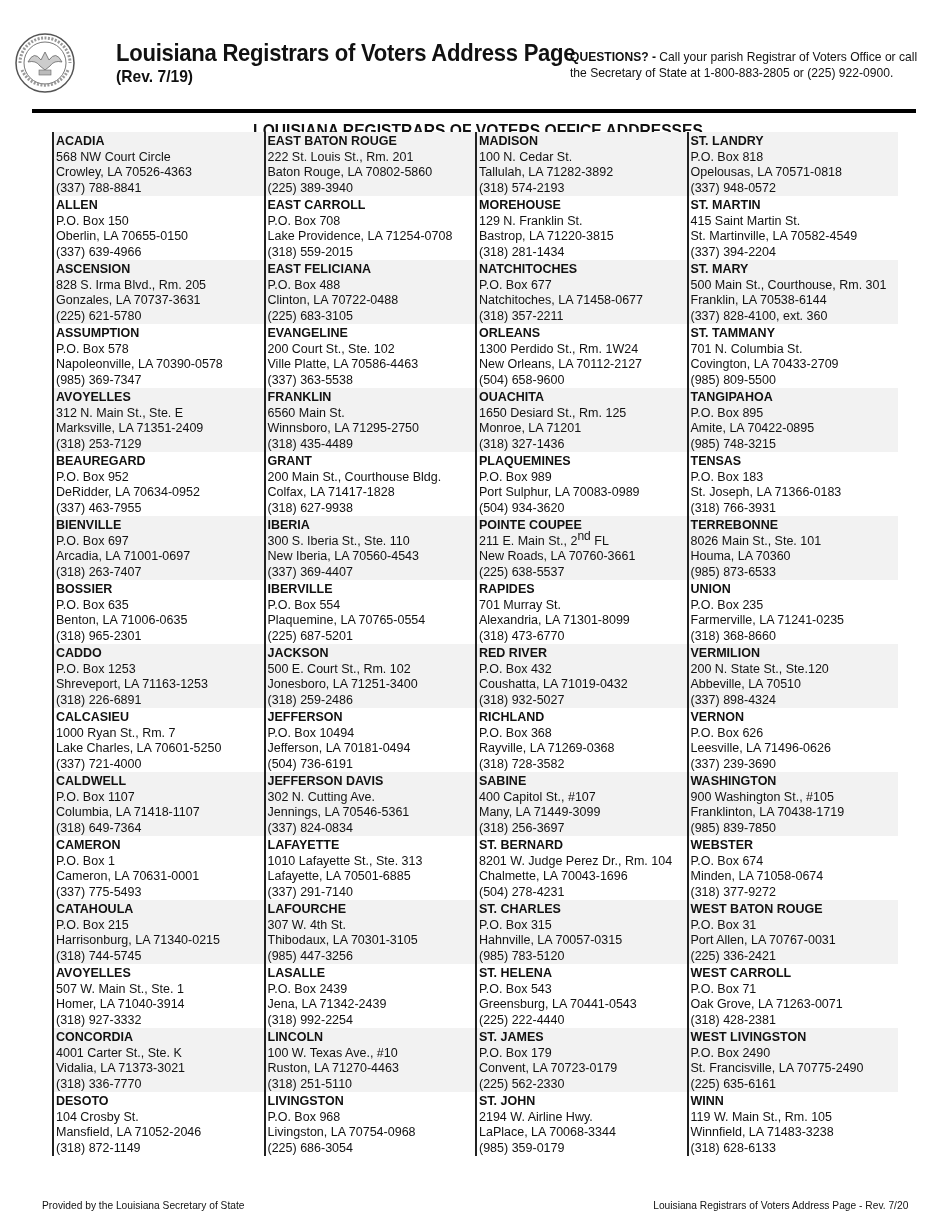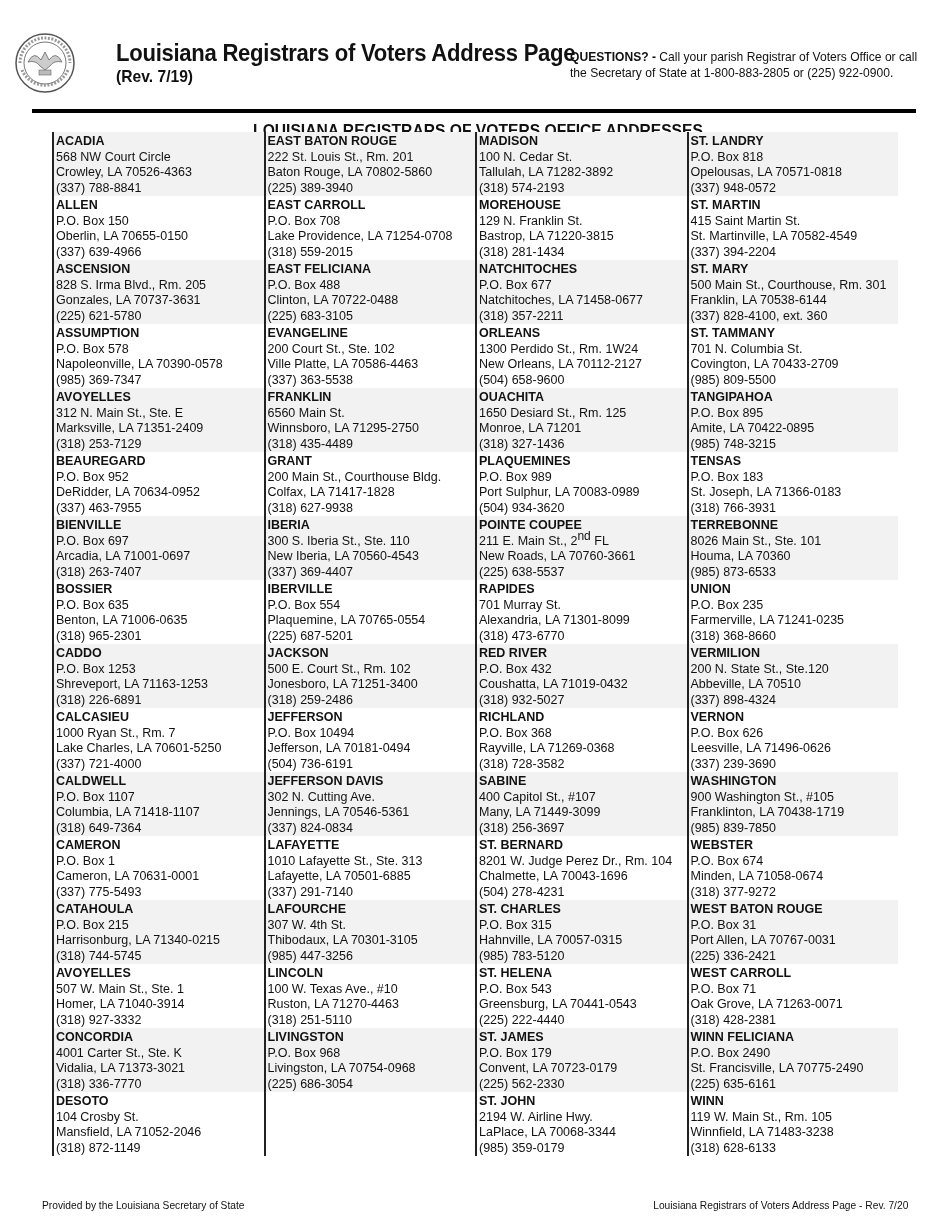--- a/index.html
+++ b/index.html
@@ -224,20 +224,26 @@
         <div>Lafayette, LA 70501-6885</div>
         <div>(337) 291-7140</div>
       </div>
       <div class="entry">
         <div class="name">LAFOURCHE</div>
         <div>307 W. 4th St.</div>
         <div>Thibodaux, LA 70301-3105</div>
         <div>(985) 447-3256</div>
       </div>
       <div class="entry">
+        <div class="name">LASALLE</div>
+        <div>P.O. Box 2439</div>
+        <div>Jena, LA 71342-2439</div>
+        <div>(318) 992-2254</div>
+      </div>
+      <div class="entry">
         <div class="name">LINCOLN</div>
         <div>100 W. Texas Ave., #10</div>
         <div>Ruston, LA 71270-4463</div>
         <div>(318) 251-5110</div>
       </div>
       <div class="entry">
         <div class="name">LIVINGSTON</div>
         <div>P.O. Box 968</div>
         <div>Livingston, LA 70754-0968</div>
         <div>(225) 686-3054</div>
@@ -420,21 +426,21 @@
         <div>Port Allen, LA 70767-0031</div>
         <div>(225) 336-2421</div>
       </div>
       <div class="entry">
         <div class="name">WEST CARROLL</div>
         <div>P.O. Box 71</div>
         <div>Oak Grove, LA 71263-0071</div>
         <div>(318) 428-2381</div>
       </div>
       <div class="entry">
-        <div class="name">WINN FELICIANA</div>
+        <div class="name">WEST LIVINGSTON</div>
         <div>P.O. Box 2490</div>
         <div>St. Francisville, LA 70775-2490</div>
         <div>(225) 635-6161</div>
       </div>
       <div class="entry">
         <div class="name">WINN</div>
         <div>119 W. Main St., Rm. 105</div>
         <div>Winnfield, LA 71483-3238</div>
         <div>(318) 628-6133</div>
       </div>

